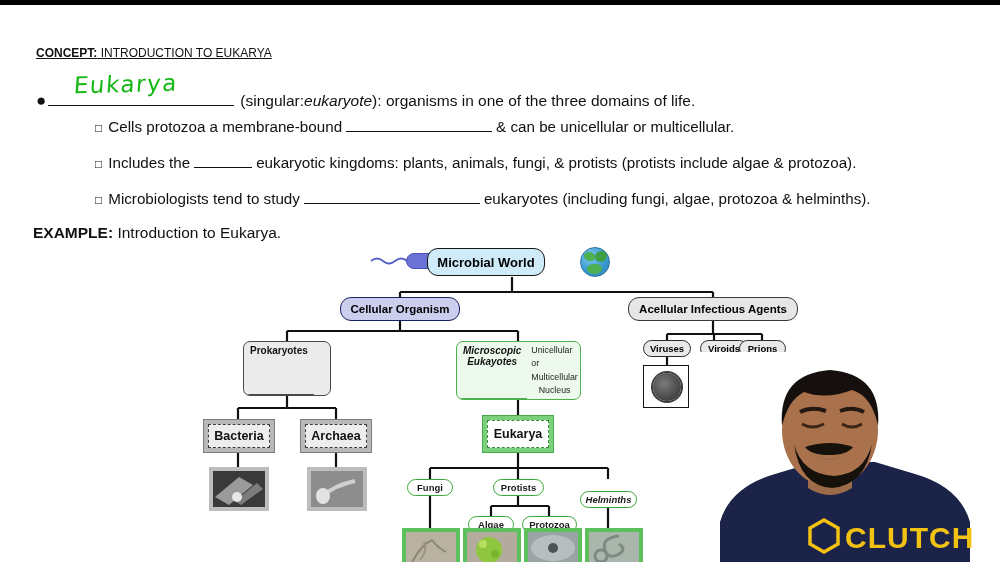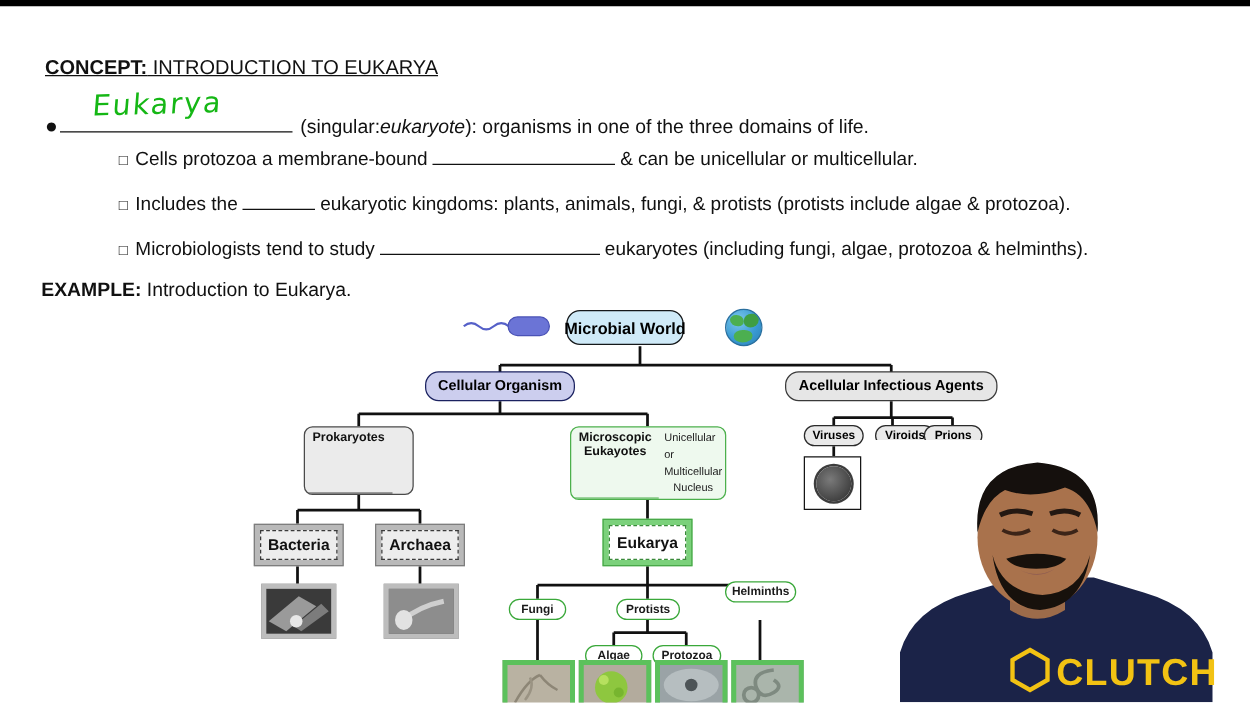--- a/index.html
+++ b/index.html
@@ -11,21 +11,21 @@
   }
   #root { position: relative; width: 1000px; height: 562px; background: #fff; }
 
   .topbar { position:absolute; left:0; top:0; width:1000px; height:5px; background:#000; }
 
   
   .notes { position:absolute; left:0; top:5px; width:1000px; }
 
   .concept-line {
     position:absolute; left:36px; top:41px;
-    font-size:16px; color:#111; white-space:nowrap;
+    font-size:12px; color:#111; white-space:nowrap;
   }
   .concept-label { font-weight:bold; text-decoration:underline; }
   .concept-title { text-decoration:underline; }
 
   .bullet1 {
     position:absolute; left:36px; top:75px;
     font-size:15.5px; color:#111; white-space:nowrap;
     display:flex; align-items:baseline;
   }
   .dot { font-size:17px; line-height:1; margin-right:2px; }
@@ -99,21 +99,21 @@
     position:absolute; border-radius:7px; overflow:hidden;
     display:flex; flex-direction:row;
   }
   .twobox-gray  { border:1.5px solid #4a4a4a; background:#ebebeb; }
   .twobox-green { border:1.5px solid #4cb04c; background:#eef9ee; }
   .tb-head {
     font-size:10px; font-weight:bold; text-align:center;
     padding:3px 6px 2px; line-height:1.1;
   }
   .twobox-gray  .tb-head { border-bottom:1.4px solid #4a4a4a; color:#111; }
-  .twobox-green .tb-head { border-bottom:1.4px solid #4cb04c; color:#111; }
+  .twobox-green .tb-head { border-bottom:1.4px solid #4cb04c; color:#111;font-style:italic; }
   .tb-body {
     flex:1; display:flex; flex-direction:column;
     align-items:center; justify-content:center;
     font-size:8.8px; line-height:1.5; color:#222; padding:1px 4px;
   }
 
   
   .framed {
     position:absolute;
     display:flex; align-items:center; justify-content:center;
@@ -248,21 +248,21 @@
                 background:#6b74d6; border-radius:8px; border:1px solid #4a52b5;"></div>
 
     <div style="position:absolute; left:580px; top:247px; width:30px; height:30px; border-radius:50%;
                 background:radial-gradient(circle at 35% 30%, #7ec8ea 0%, #3a9bd5 55%, #2b7fb5 100%);
                 border:1.5px solid #2a6f9e; overflow:hidden;">
       <div style="position:absolute; left:3px; top:4px; width:11px; height:9px; background:#4caf50; border-radius:45% 55% 40% 60%;"></div>
       <div style="position:absolute; left:14px; top:3px; width:12px; height:11px; background:#3f9e43; border-radius:55% 40% 60% 45%;"></div>
       <div style="position:absolute; left:6px; top:16px; width:15px; height:10px; background:#4caf50; border-radius:50% 45% 55% 50%;"></div>
     </div>
 
-    <div class="node pill pill-blue" style="left:453px; top:248px; width:94px; height:28px; font-size:13px;">
+    <div class="node pill pill-blue" style="left:427px; top:248px; width:118px; height:28px; font-size:13px;">
       <span>Microbial World</span>
     </div>
 
     <div class="node pill pill-lav" style="left:340px; top:297px; width:120px; height:24px; font-size:11.5px;">
       <span>Cellular Organism</span>
     </div>
 
     <div class="node pill pill-gray" style="left:628px; top:297px; width:170px; height:24px; font-size:11.5px;">
       <span>Acellular Infectious Agents</span>
     </div>
@@ -331,21 +331,21 @@
         <ellipse cx="12" cy="25" rx="7" ry="8" fill="#e2e2e2"></ellipse>
         </svg>
     </div>
 
     <div class="node pill-green" style="left:407px; top:479px; width:46px; height:17px;">
       <span>Fungi</span>
     </div>
     <div class="node pill-green" style="left:493px; top:479px; width:51px; height:17px;">
       <span>Protists</span>
     </div>
-    <div class="node pill-green" style="left:580px; top:465px; width:57px; height:17px;">
+    <div class="node pill-green" style="left:580px; top:491px; width:57px; height:17px;font-style:italic;">
       <span>Helminths</span>
     </div>
 
     <div class="node pill-green" style="left:468px; top:516px; width:46px; height:17px;">
       <span>Algae</span>
     </div>
     <div class="node pill-green" style="left:522px; top:516px; width:55px; height:17px;">
       <span>Protozoa</span>
     </div>
 

